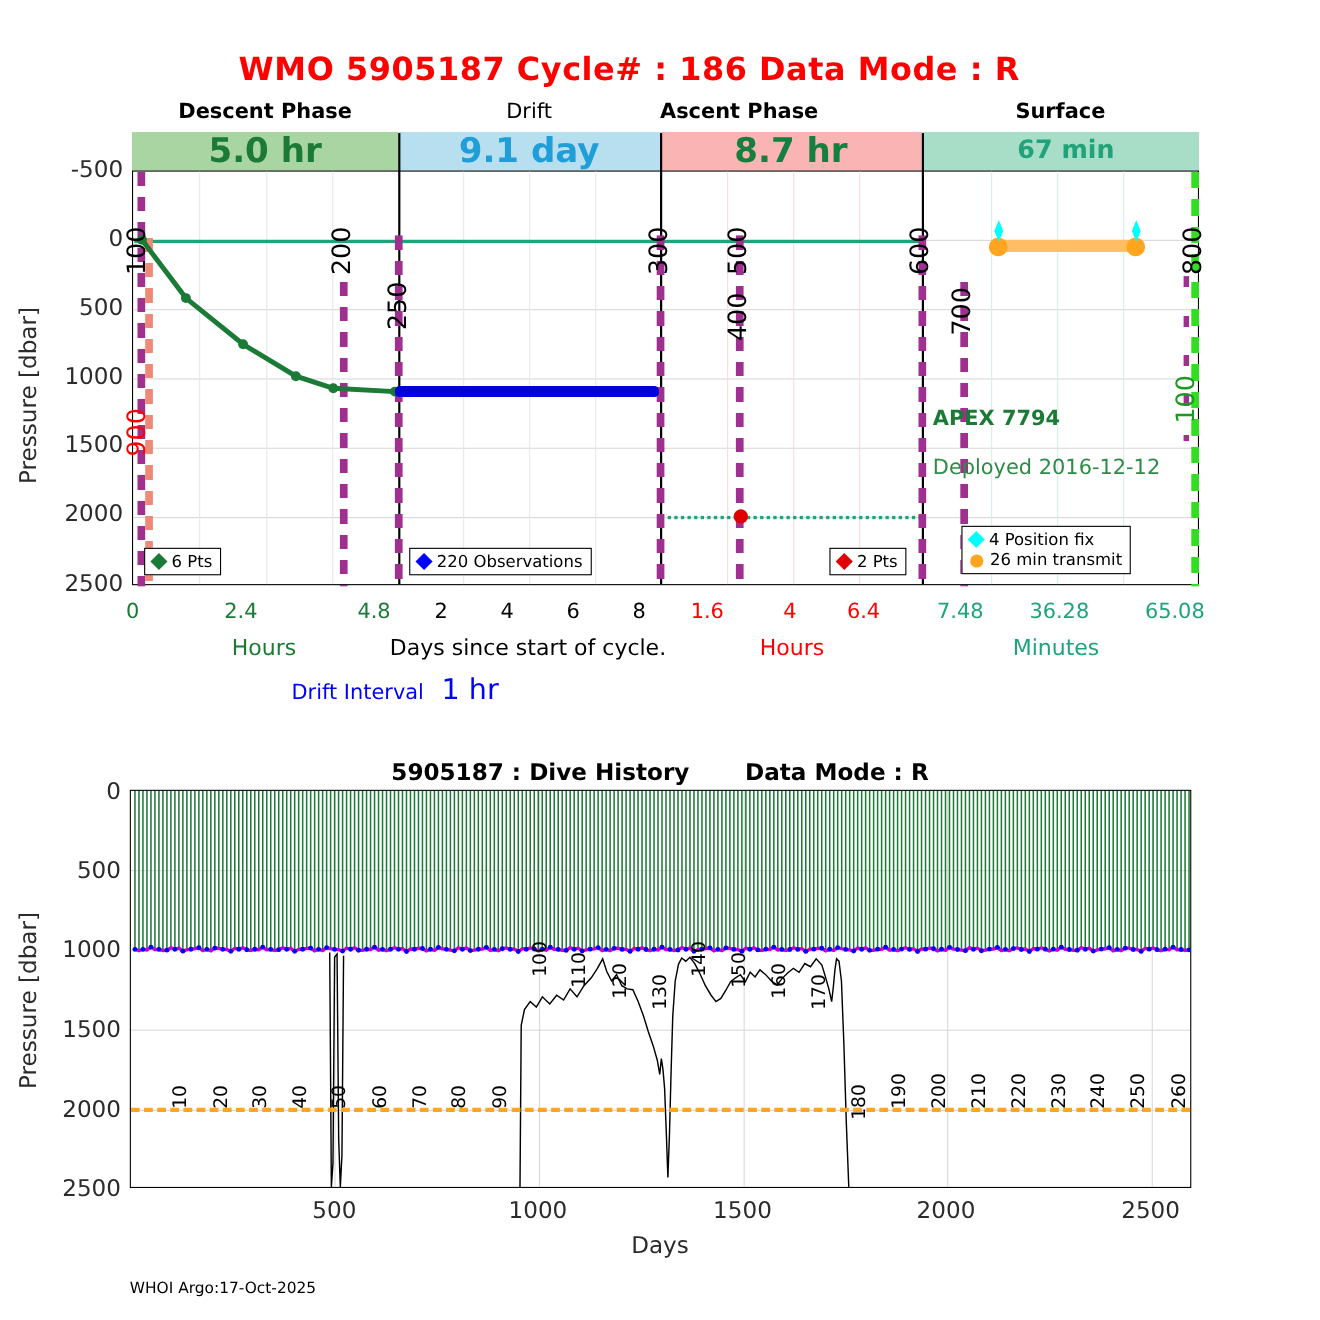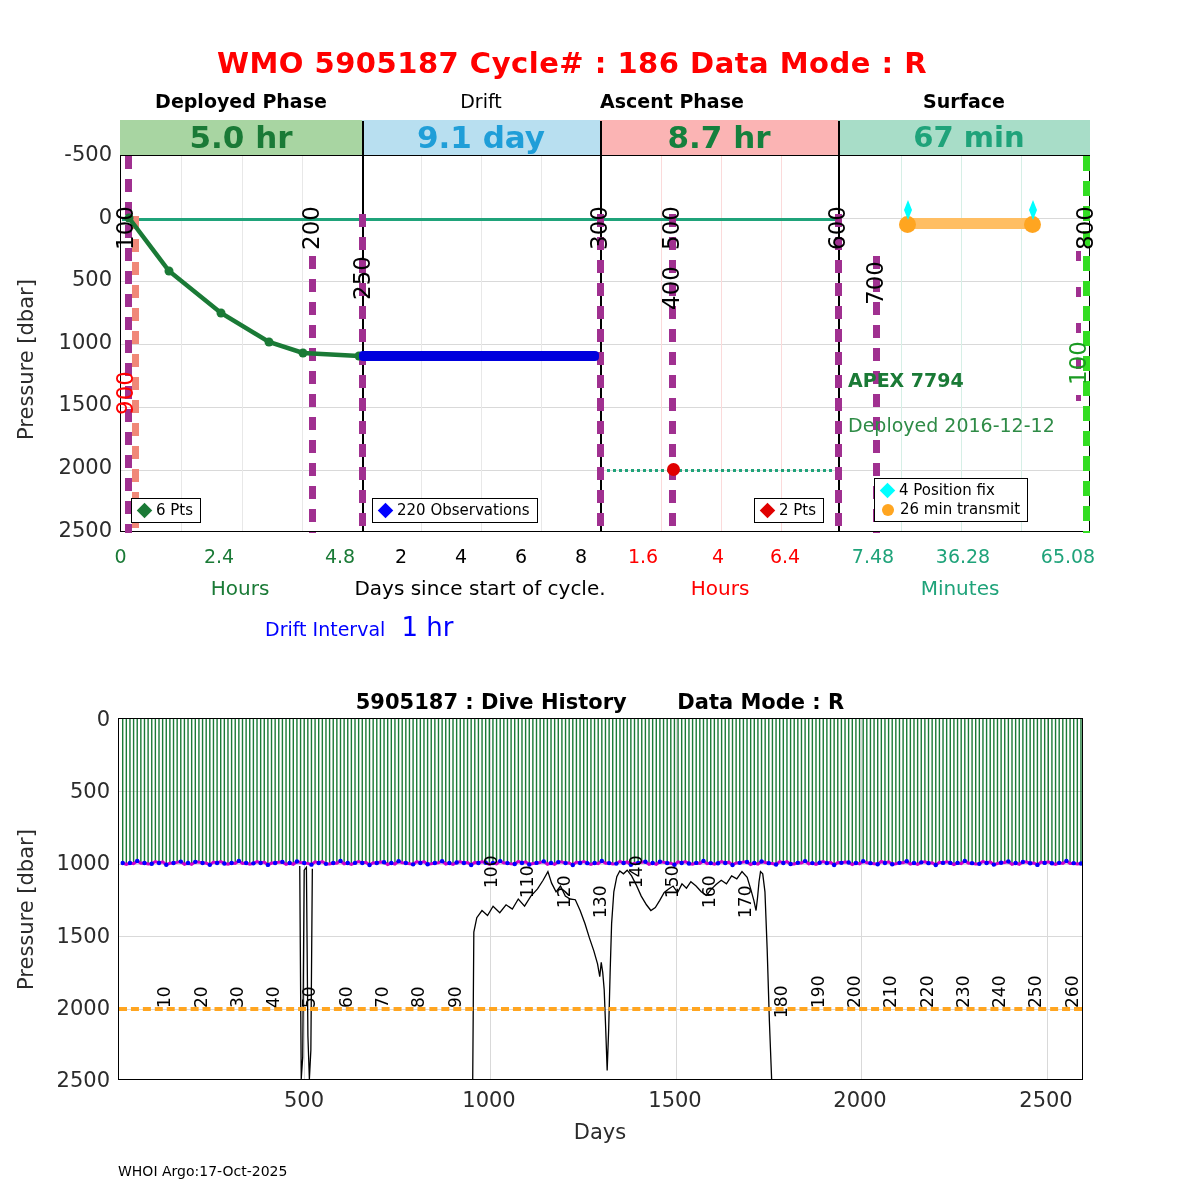--- a/index.html
+++ b/index.html
@@ -84,36 +84,36 @@
 </div>
 
 <div class="abs" style="left:20px;top:142px;width:92px;text-align:right;font-size:21px;color:#2b2b2b;">-500</div>
 <div class="abs" style="left:20px;top:205px;width:92px;text-align:right;font-size:21px;color:#2b2b2b;">0</div>
 <div class="abs" style="left:20px;top:267px;width:92px;text-align:right;font-size:21px;color:#2b2b2b;">500</div>
 <div class="abs" style="left:20px;top:330px;width:92px;text-align:right;font-size:21px;color:#2b2b2b;">1000</div>
 <div class="abs" style="left:20px;top:392px;width:92px;text-align:right;font-size:21px;color:#2b2b2b;">1500</div>
 <div class="abs" style="left:20px;top:455px;width:92px;text-align:right;font-size:21px;color:#2b2b2b;">2000</div>
 <div class="abs" style="left:20px;top:518px;width:92px;text-align:right;font-size:21px;color:#2b2b2b;">2500</div>
 
-<div class="abs" style="left:120px;top:90px;width:242px;text-align:center;font-size:19px;font-weight:bold;color:#000;">Deployed Phase</div>
+<div class="abs" style="left:120px;top:90px;width:242px;text-align:center;font-size:19px;font-weight:bold;color:#000;">Descent Phase</div>
 <div class="abs" style="left:362px;top:90px;width:238px;text-align:center;font-size:19px;font-weight:normal;color:#000;">Drift</div>
 <div class="abs" style="left:600px;top:90px;width:238px;text-align:left;font-size:19px;font-weight:bold;color:#000;">Ascent Phase</div>
 <div class="abs" style="left:838px;top:90px;width:252px;text-align:center;font-size:19px;font-weight:bold;color:#000;">Surface</div>
 
 <div class="abs" style="left:120px;top:120px;width:242px;height:36px;background:#a8d5a2;"></div>
 <div class="abs" style="left:120px;top:120px;width:242px;height:36px;line-height:35px;text-align:center;font-size:31px;font-weight:bold;color:#1a7a36;">5.0 hr</div>
 
 <div class="abs" style="left:362px;top:120px;width:238px;height:36px;background:#b8dff0;"></div>
 <div class="abs" style="left:362px;top:120px;width:238px;height:36px;line-height:35px;text-align:center;font-size:31px;font-weight:bold;color:#1f9ed8;">9.1 day</div>
 
 <div class="abs" style="left:600px;top:120px;width:238px;height:36px;background:#fbb4b4;"></div>
 <div class="abs" style="left:600px;top:120px;width:238px;height:40px;line-height:35px;text-align:center;font-size:31px;font-weight:bold;color:#15803d;">8.7 hr</div>
 
 <div class="abs" style="left:838px;top:120px;width:252px;height:36px;background:#a8ddc8;"></div>
-<div class="abs" style="left:838px;top:120px;width:262px;height:36px;line-height:35px;text-align:center;font-size:29px;font-weight:bold;color:#1fa37a;">67 min</div>
+<div class="abs" style="left:838px;top:120px;width:262px;height:36px;line-height:35px;text-align:center;font-size:23px;font-weight:bold;color:#1fa37a;">67 min</div>
 
 <div class="abs" id="top-plot-frame">
 
   <div class="hgrid" style="top:62px;"></div>
   <div class="hgrid" style="top:125px;"></div>
   <div class="hgrid" style="top:188px;"></div>
   <div class="hgrid" style="top:251px;"></div>
   <div class="hgrid" style="top:314px;"></div>
 
   <div class="vgrid" style="left:60px;background:#e8e8e8;"></div>

